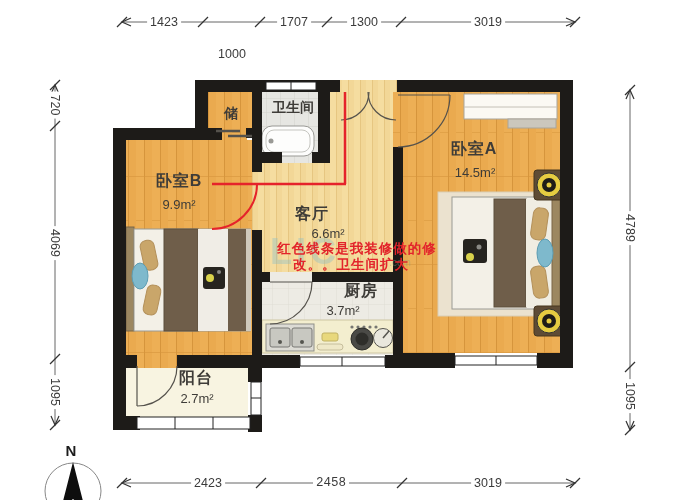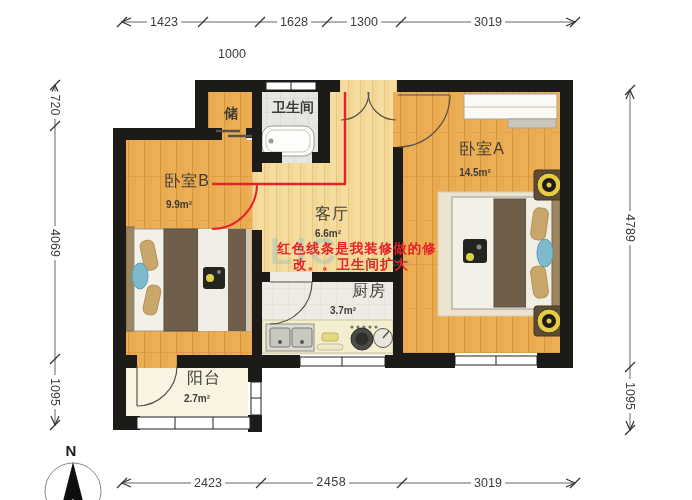--- a/index.html
+++ b/index.html
@@ -2,22 +2,22 @@
 <html><head>
 <meta charset="utf-8">
 <style>
   html,body{margin:0;padding:0;background:#ffffff;}
   .stage{
     position:relative;width:692px;height:500px;background:#ffffff;overflow:hidden;
     font-family:"Liberation Sans", sans-serif;
   }
   .stage svg{position:absolute;left:0;top:0;}
   .lbl{position:absolute;transform:translate(-50%,-50%);white-space:nowrap;color:#3e3c38;}
-  .room-name{font-size:16px;font-weight:400;letter-spacing:1px;margin-left:8px;}
-  .room-area{font-size:10px;font-weight:700;}
+  .room-name{font-size:16px;font-weight:700;letter-spacing:1px;}
+  .room-area{font-size:13px;font-weight:400;}
   .small-room{font-size:14px;font-weight:600;letter-spacing:0;}
   .dim{font-size:12.5px;color:#3b3b3b;background:#ffffff;padding:0 3px;}
   .dim.vert{transform:translate(-50%,-50%) rotate(90deg);}
   .red-note{font-size:13.5px;font-weight:bold;color:#e2242b;letter-spacing:1px;}
   .north-n{font-size:15px;font-weight:bold;color:#1c1c1c;}
   .wm-main{font-size:36px;font-weight:bold;color:rgba(125,185,205,0.35);letter-spacing:4px;}
   .wm-suffix{font-size:10px;font-weight:normal;color:rgba(130,165,135,0.45);}
 </style>
 </head>
 <body>
@@ -254,35 +254,35 @@
   </g>
 </svg>
 
   <div class="lbl wm-main" style="left:305px;top:252px;">LIC</div>
   <div class="lbl wm-suffix" style="left:400px;top:262px;">.com</div>
 
   <div class="lbl room-name" style="left:179px;top:181px;">卧室B</div>
   <div class="lbl room-area" style="left:179px;top:204px;text-align:center;">9.9m²</div>
   <div class="lbl small-room" style="left:231px;top:114px;">储</div>
   <div class="lbl small-room" style="left:293px;top:108px;">卫生间</div>
-  <div class="lbl room-name" style="left:324px;top:214px;text-align:right;">客厅</div>
+  <div class="lbl room-name" style="left:312px;top:214px;text-align:right;">客厅</div>
   <div class="lbl room-area" style="left:328px;top:233px;">6.6m²</div>
   <div class="lbl room-name" style="left:361px;top:291px;">厨房</div>
   <div class="lbl room-area" style="left:343px;top:310px;">3.7m²</div>
   <div class="lbl room-name" style="left:474px;top:149px;">卧室A</div>
   <div class="lbl room-area" style="left:475px;top:172px;">14.5m²</div>
   <div class="lbl room-name" style="left:196px;top:378px;">阳台</div>
   <div class="lbl room-area" style="left:197px;top:398px;">2.7m²</div>
 
   <div class="lbl red-note" style="left:357px;top:249px;">红色线条是我装修做的修</div>
   <div class="lbl red-note" style="left:351px;top:265px;">改。。卫生间扩大</div>
 
   <div class="lbl dim" style="left:164px;top:22px;">1423</div>
   <div class="lbl dim" style="left:232px;top:22px;margin-top:32px;">1000</div>
-  <div class="lbl dim" style="left:294px;top:22px;">1628</div>
+  <div class="lbl dim" style="left:294px;top:22px;">1707</div>
   <div class="lbl dim" style="left:364px;top:22px;">1300</div>
   <div class="lbl dim" style="left:488px;top:22px;">3019</div>
 
   <div class="lbl dim" style="left:191px;top:483px;margin-left:17px;">2423</div>
   <div class="lbl dim" style="left:331px;top:483px;font-family:Liberation Mono, monospace;">2458</div>
   <div class="lbl dim" style="left:488px;top:483px;">3019</div>
 
   <div class="lbl dim vert" style="left:55px;top:105px;">720</div>
   <div class="lbl dim vert" style="left:55px;top:243px;">4069</div>
   <div class="lbl dim vert" style="left:55px;top:392px;">1095</div>

